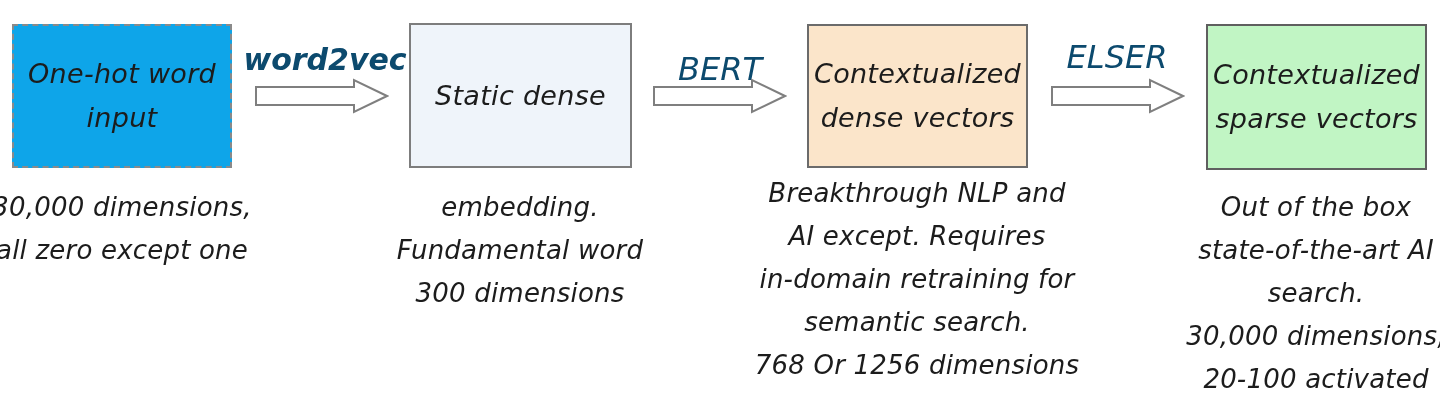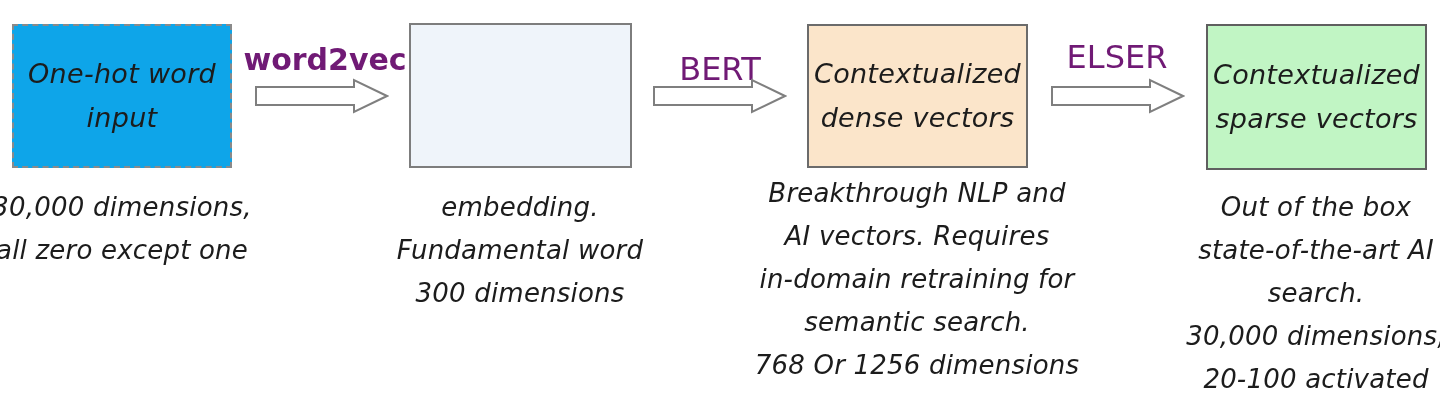--- a/index.html
+++ b/index.html
@@ -34,22 +34,23 @@
     line-height: 43px;
     color: #1c1c1c;
     letter-spacing: 0.2px;
   }
   .caption div { white-space: nowrap; }
 
   .arrow-label {
     position: absolute;
     width: 220px;
     text-align: center;
+    font-style: italic;
     font-size: 32px;
-    color: #701a75;
+    color: #0c4a6e;
     white-space: nowrap;
   }
   .arrow-label.bold { font-weight: bold; font-size: 30px; }
 
   .flow-arrow { position: absolute; width: 134px; height: 36px; }
 </style>
 </head>
 <body>
 
 <div class="canvas">
@@ -58,20 +59,21 @@
     <div class="stage-title-line">One-hot word</div>
     <div class="stage-title-line">input</div>
   </div>
 
   <div class="arrow-label bold" style="left:215px; top:42px;">word2vec</div>
   <svg class="flow-arrow" style="left:255px; top:78px;" viewBox="0 0 134 36" xmlns="http://www.w3.org/2000/svg">
     <polygon points="1,9 99,9 99,2 132,18 99,34 99,27 1,27" fill="#ffffff" stroke="#7f7f7f" stroke-width="2"></polygon>
   </svg>
 
   <div class="stage-box" style="left: 409px; top: 23px; width: 223px; height: 145px; background-color: rgb(239, 244, 250); border-color: rgb(125, 125, 125); border-style: solid;">
+    <div class="stage-title-line">Static dense</div>
   </div>
 
   <div class="arrow-label" style="left:610px; top:50px;">BERT</div>
   <svg class="flow-arrow" style="left:653px; top:78px;" viewBox="0 0 134 36" xmlns="http://www.w3.org/2000/svg">
     <polygon points="1,9 99,9 99,2 132,18 99,34 99,27 1,27" fill="#ffffff" stroke="#7f7f7f" stroke-width="2"></polygon>
   </svg>
 
   <div class="stage-box" style="left: 807px; top: 24px; width: 221px; height: 144px; background-color: rgb(251, 229, 202); border-color: rgb(107, 107, 107); border-style: solid;">
     <div class="stage-title-line">Contextualized</div>
     <div class="stage-title-line">dense vectors</div>
@@ -93,21 +95,21 @@
   </div>
 
   <div class="caption" style="left:350px; top:186px;">
     <div>embedding.</div>
     <div>Fundamental word</div>
     <div>300 dimensions</div>
   </div>
 
   <div class="caption" style="left:747px; top:172px;">
     <div>Breakthrough NLP and</div>
-    <div>AI vectors. Requires</div>
+    <div>AI except. Requires</div>
     <div>in-domain retraining for</div>
     <div>semantic search.</div>
     <div>768 Or 1256 dimensions</div>
   </div>
 
   <div class="caption" style="left:1146px; top:186px;">
     <div>Out of the box</div>
     <div>state-of-the-art AI</div>
     <div>search.</div>
     <div>30,000 dimensions,</div>

